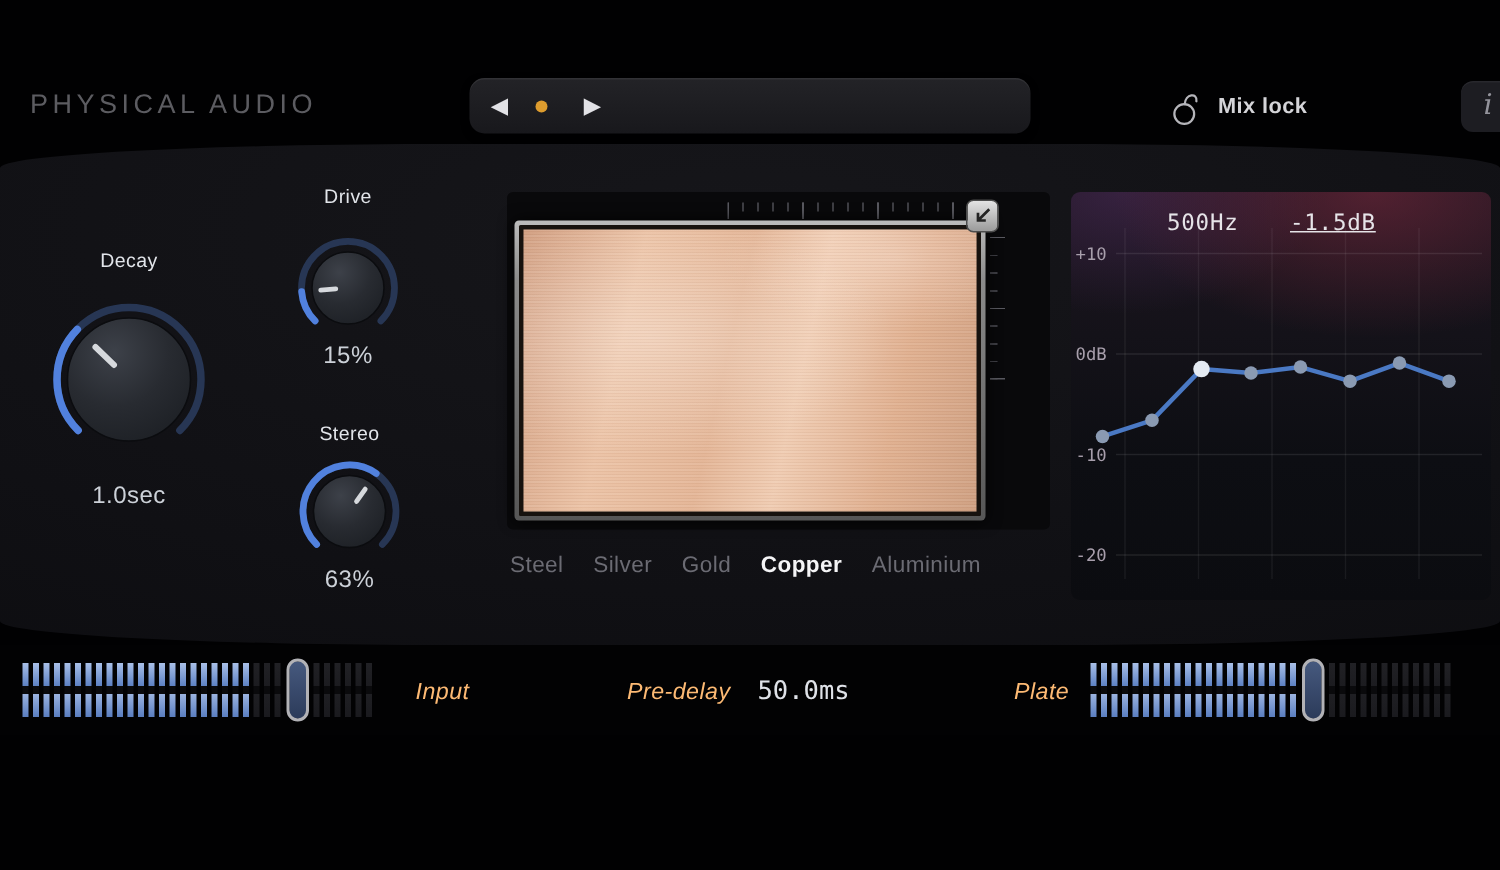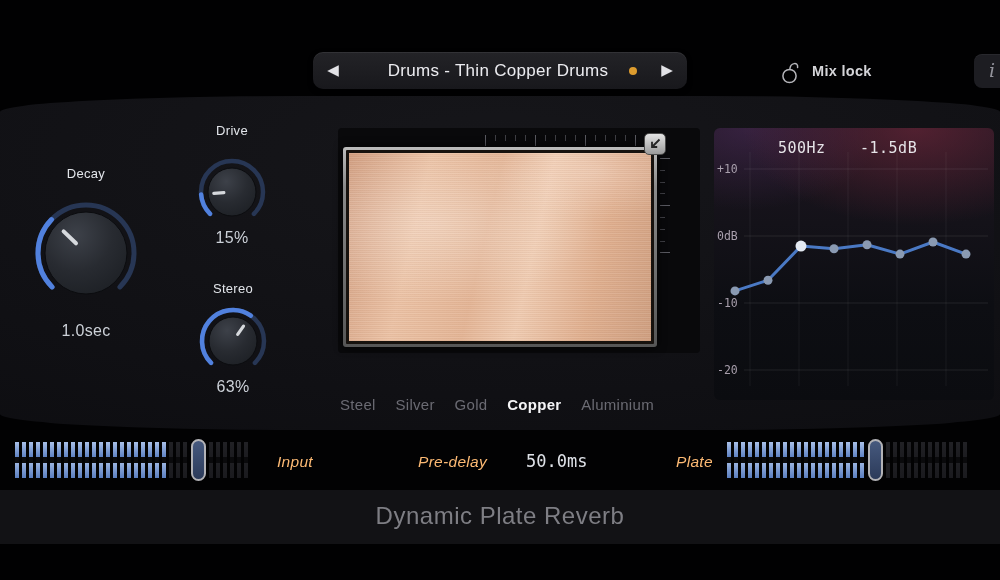--- a/index.html
+++ b/index.html
@@ -93,21 +93,21 @@
       radial-gradient(90% 70% at 28% 38%, rgba(255,245,238,.35), rgba(255,255,255,0) 60%),
       radial-gradient(70% 45% at 82% 10%, rgba(255,235,224,.30), rgba(255,255,255,0) 55%),
       linear-gradient(103deg,#d2a083 0%,#ecc3a6 24%,#e4b697 45%,#f0ccb2 60%,#e0b090 80%,#cfa082 100%);
   }
   .resize-btn{
     position:absolute;left:306px;top:5px;width:22px;height:22px;border-radius:5px;
     background:linear-gradient(180deg,#e3e3e3,#9b9b9b);
     border:1px solid #4c4c4c;box-sizing:border-box;
   }
   .materials{
-    position:absolute;left:340px;top:272px;width:314px;display:flex;justify-content:space-between;margin-top:28px;
+    position:absolute;left:340px;top:272px;width:314px;display:flex;justify-content:space-between;
   }
   .material{color:#6b6b73;font-size:15px;letter-spacing:.3px;}
   .material.selected{color:#f4f4f6;font-weight:bold;}
   
   .eq-panel{
     position:absolute;left:714px;top:32px;width:280px;height:272px;border-radius:6px;overflow:hidden;
     background:
       radial-gradient(95% 55% at 72% 0%, rgba(125,42,62,.55), rgba(0,0,0,0) 65%),
       radial-gradient(80% 50% at 12% 0%, rgba(92,52,110,.40), rgba(0,0,0,0) 60%),
       linear-gradient(180deg,#1d1520 0%,#141219 35%,#0d0e13 65%,#0b0c10 100%);
@@ -137,24 +137,24 @@
   }
   .plugin-title{
     width:100%;text-align:center;line-height:52px;color:#7e7e84;font-size:24px;letter-spacing:.5px;
   }
 </style>
 </head>
 <body>
 
 <div id="root">
 
+  <div class="logo">PHYSICAL AUDIO</div>
 
   <div class="preset-bar">
     <div class="preset-arrow">◀</div>
-    <div class="preset-name">Drums - Thin Copper Drums</div>
     <div class="preset-dot" style="background: rgb(221, 156, 46);"></div>
     <div class="preset-arrow">▶</div>
   </div>
 
   <div class="mixlock">
     <span>
       <svg width="22" height="28" viewBox="0 0 22 28">
         <circle cx="8.5" cy="19" r="6.6" fill="none" stroke="#b5b5ba" stroke-width="1.5"></circle>
         <path d="M8.8 12.5 C9.2 5.5, 17.5 4.5, 16.6 10.5" fill="none" stroke="#b5b5ba" stroke-width="1.5" stroke-linecap="round"></path>
       </svg>
@@ -260,21 +260,21 @@
           <circle cx="21" cy="162.94" r="4.5" fill="#8a9ab2"></circle>
           <circle cx="54" cy="152.22" r="4.5" fill="#8a9ab2"></circle>
           <circle cx="87" cy="118.05" r="5.5" fill="#e4eaf2"></circle>
           <circle cx="120" cy="120.73" r="4.5" fill="#8a9ab2"></circle>
           <circle cx="153" cy="116.71000000000001" r="4.5" fill="#8a9ab2"></circle>
           <circle cx="186" cy="126.09" r="4.5" fill="#8a9ab2"></circle>
           <circle cx="219" cy="114.03" r="4.5" fill="#8a9ab2"></circle>
           <circle cx="252" cy="126.09" r="4.5" fill="#8a9ab2"></circle>
         </svg>
       <span class="eq-readout" style="left:64px;">500Hz</span>
-      <span class="eq-readout" style="left:146px;">-1.5dB</span>
+      <span class="eq-readout" style="left:146px;text-decoration:underline;">-1.5dB</span>
     </div>
   </div>
 
   <div class="footer-bar">
     <div class="meter" style="left:15px;">
         <div class="seg lit"></div>
         <div class="seg lit"></div>
         <div class="seg lit"></div>
         <div class="seg lit"></div>
         <div class="seg lit"></div>
@@ -301,21 +301,21 @@
         <div class="meter-handle"></div>
         <div class="seg dim"></div>
         <div class="seg dim"></div>
         <div class="seg dim"></div>
         <div class="seg dim"></div>
         <div class="seg dim"></div>
         <div class="seg dim"></div>
       </div>
     <div class="footer-label" style="left:277px;">Input</div>
     <div class="footer-label" style="left:418px;">Pre-delay</div>
-    <div class="footer-mono" style="left:526px;">50.0ms</div>
+    <div class="footer-mono" style="left:505px;">50.0ms</div>
     <div class="footer-label" style="left:676px;">Plate</div>
     <div class="meter" style="left:727px;">
         <div class="seg lit"></div>
         <div class="seg lit"></div>
         <div class="seg lit"></div>
         <div class="seg lit"></div>
         <div class="seg lit"></div>
         <div class="seg lit"></div>
         <div class="seg lit"></div>
         <div class="seg lit"></div>
@@ -340,17 +340,14 @@
         <div class="seg dim"></div>
         <div class="seg dim"></div>
         <div class="seg dim"></div>
         <div class="seg dim"></div>
         <div class="seg dim"></div>
         <div class="seg dim"></div>
         <div class="seg dim"></div>
       </div>
   </div>
 
-  <div class="title-bar">
-    <div class="plugin-title">Dynamic Plate Reverb</div>
-  </div>
 
 </div>
 
 </body></html>

